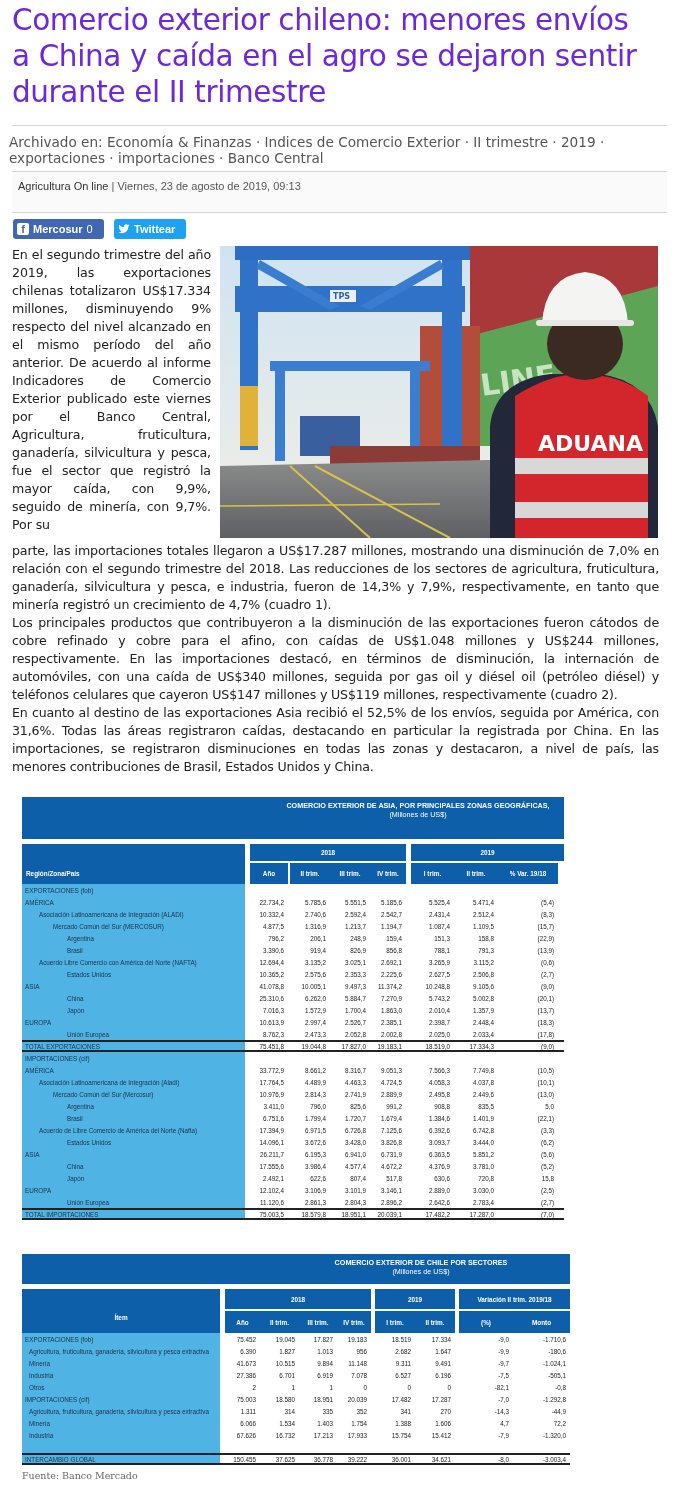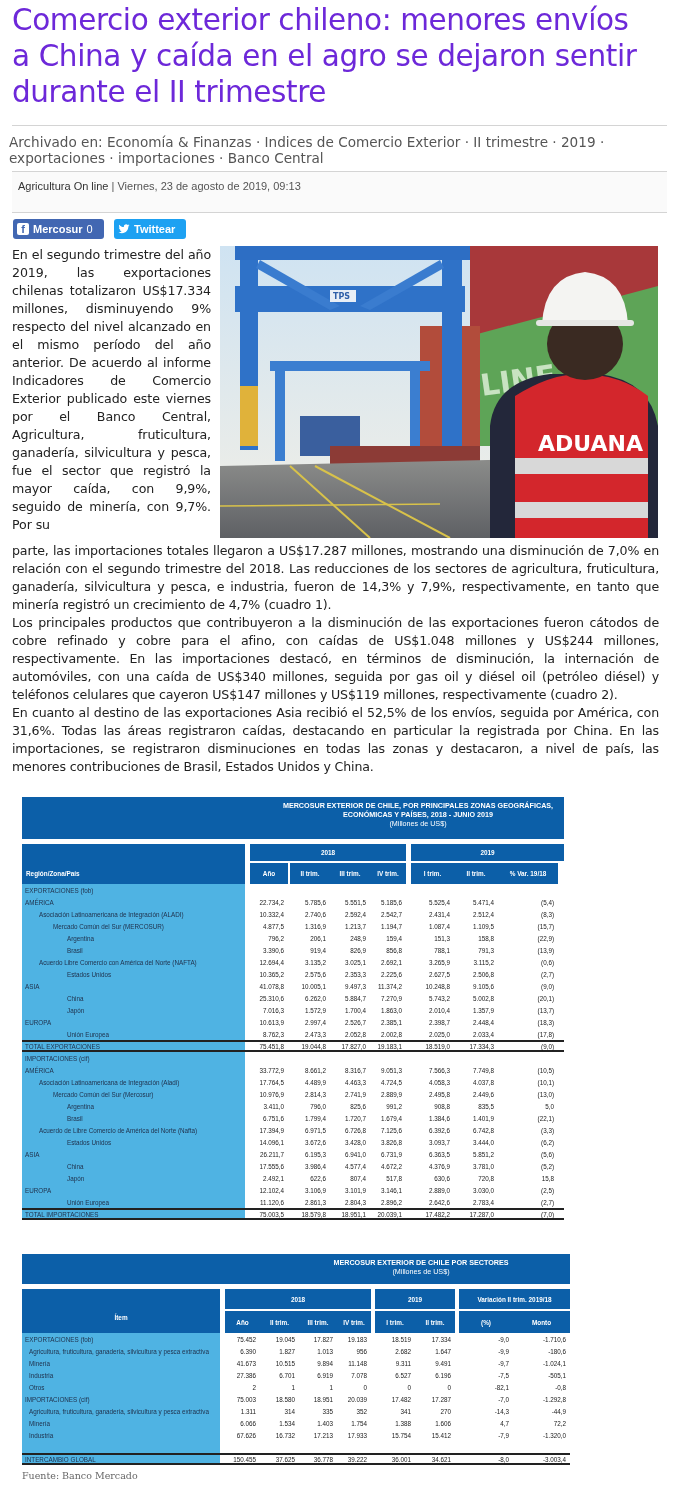--- a/index.html
+++ b/index.html
@@ -137,22 +137,21 @@
 
 <div class="lead">En el segundo trimestre del año 2019, las exportaciones chilenas totalizaron US$17.334 millones, disminuyendo 9% respecto del nivel alcanzado en el mismo período del año anterior. De acuerdo al informe Indicadores de Comercio Exterior publicado este viernes por el Banco Central, Agricultura, fruticultura, ganadería, silvicultura y pesca, fue el sector que registró la mayor caída, con 9,9%, seguido de minería, con 9,7%. Por su</div>
 <div class="body">
   <p>parte, las importaciones totales llegaron a US$17.287 millones, mostrando una disminución de 7,0% en relación con el segundo trimestre del 2018. Las reducciones de los sectores de agricultura, fruticultura, ganadería, silvicultura y pesca, e industria, fueron de 14,3% y 7,9%, respectivamente, en tanto que minería registró un crecimiento de 4,7% (cuadro 1).</p>
   <p>Los principales productos que contribuyeron a la disminución de las exportaciones fueron cátodos de cobre refinado y cobre para el afino, con caídas de US$1.048 millones y US$244 millones, respectivamente. En las importaciones destacó, en términos de disminución, la internación de automóviles, con una caída de US$340 millones, seguida por gas oil y diésel oil (petróleo diésel) y teléfonos celulares que cayeron US$147 millones y US$119 millones, respectivamente (cuadro 2).</p>
   <p>En cuanto al destino de las exportaciones Asia recibió el 52,5% de los envíos, seguida por América, con 31,6%. Todas las áreas registraron caídas, destacando en particular la registrada por China. En las importaciones, se registraron disminuciones en todas las zonas y destacaron, a nivel de país, las menores contribuciones de Brasil, Estados Unidos y China.</p>
 </div>
 
 <div class="tbl" id="t1" style="top:797px; width:542px; height:453px;">
   <div class="banner" style="position:absolute;left:0;top:0;width:542px;height:42px;">
-    <div style="padding-left:250px;">MERCOSUR EXTERIOR DE CHILE, POR PRINCIPALES ZONAS GEOGRÁFICAS,</div>
-    <div style="padding-left:250px;">ECONÓMICAS Y PAÍSES, 2018 - JUNIO 2019</div>
+    <div style="padding-left:250px;">COMERCIO EXTERIOR DE ASIA, POR PRINCIPALES ZONAS GEOGRÁFICAS,</div>
     <div style="padding-left:250px;font-weight:normal;">(Millones de US$)</div>
   </div>
   <div class="hdr" style="left:0;top:47px;width:223px;height:40px;justify-content:flex-start;padding-left:4px;padding-top:18px;">Región/Zona/País</div>
   <div class="hdr" style="left:228px;top:47px;width:156px;height:17px;">2018</div>
   <div class="hdr" style="left:389px;top:47px;width:153px;height:17px;">2019</div>
   <div id="t1-colhdrs">
       <div class="hdr" style="left: 228px; top: 66px; width: 38px; height: 21px; text-align: center;">Año</div>
       <div class="hdr" style="left: 268px; top: 66px; width: 40px; height: 21px; text-align: center;">II trim.</div>
       <div class="hdr" style="left: 308px; top: 66px; width: 40px; height: 21px; text-align: center;">III trim.</div>
       <div class="hdr" style="left: 348px; top: 66px; width: 36px; height: 21px; text-align: center;">IV trim.</div>
@@ -439,21 +438,21 @@
         <div class="num" style="position: absolute; left: 348px; width: 32px;">20.039,1</div>
         <div class="num" style="position: absolute; left: 389px; width: 39px;">17.482,2</div>
         <div class="num" style="position: absolute; left: 432px; width: 40px;">17.287,0</div>
         <div class="num" style="position: absolute; left: 476px; width: 56px;">(7,0)</div>
       </div>
     </div>
 </div>
 
 <div class="tbl" id="t2" style="top:1254px; width:548px; height:212px;">
   <div class="banner" style="position:absolute;left:0;top:0;width:548px;height:30px;">
-    <div style="padding-left:250px;">MERCOSUR EXTERIOR DE CHILE POR SECTORES</div>
+    <div style="padding-left:250px;">COMERCIO EXTERIOR DE CHILE POR SECTORES</div>
     <div style="padding-left:250px;font-weight:normal;">(Millones de US$)</div>
   </div>
   <div class="hdr" style="left:0;top:35px;width:198px;height:44px;padding-top:12px;">Ítem</div>
   <div class="hdr" style="left:203px;top:35px;width:146px;height:20px;">2018</div>
   <div class="hdr" style="left:353px;top:35px;width:80px;height:20px;">2019</div>
   <div class="hdr" style="left:437px;top:35px;width:111px;height:20px;">Variación II trim. 2019/18</div>
   <div id="t2-colhdrs">
       <div class="hdr" style="left: 203px; top: 57px; width: 35px; height: 22px; text-align: center;">Año</div>
       <div class="hdr" style="left: 238px; top: 57px; width: 39px; height: 22px; text-align: center;">II trim.</div>
       <div class="hdr" style="left: 277px; top: 57px; width: 38px; height: 22px; text-align: center;">III trim.</div>

